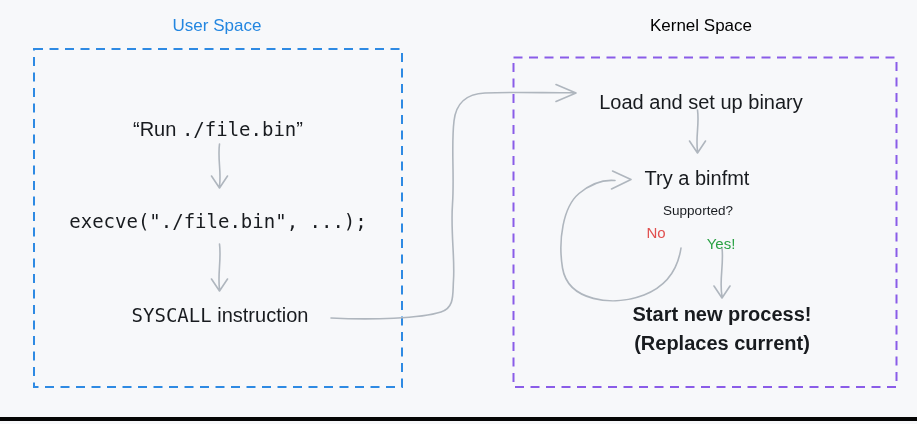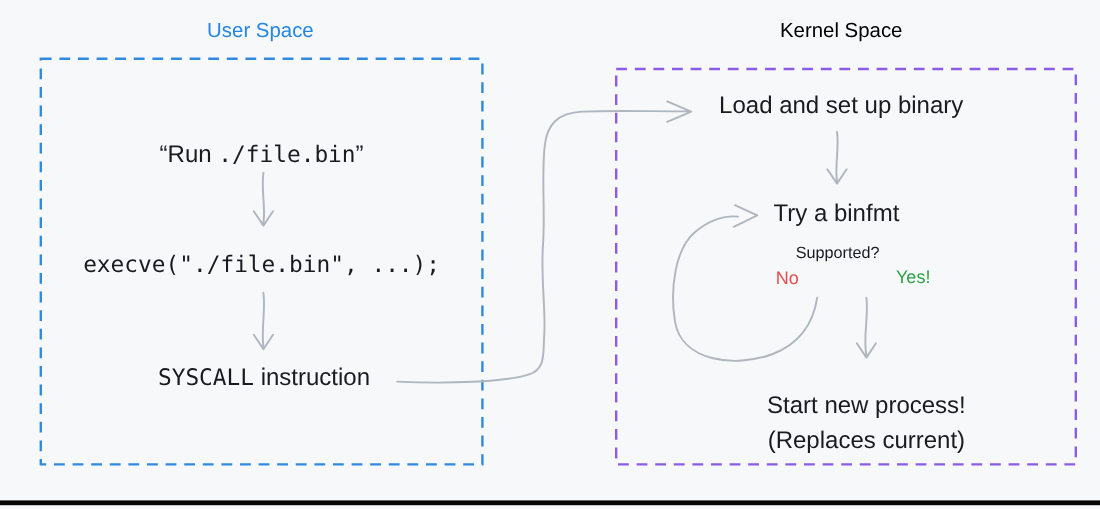--- a/index.html
+++ b/index.html
@@ -71,29 +71,29 @@
   <div class="label box-title user-title" style="left:217px; top:15px;">User Space</div>
 
   <div class="label" style="left:218px; top:117px;"><span>“Run </span><span class="mono">./file.bin</span><span>”</span></div>
 
   <div class="label mono" style="left:218px; top:209px;">execve("./file.bin", ...);</div>
 
   <div class="label" style="left:220px; top:303px;text-align:center;"><span class="mono">SYSCALL</span><span> instruction</span></div>
 
   <div class="label box-title kernel-title" style="left:701px; top:15px;">Kernel Space</div>
 
-  <div class="label" style="left:701px; top:76px;">Load and set up binary</div>
+  <div class="label" style="left:701px; top:90px;">Load and set up binary</div>
 
   <div class="label" style="left:697px; top:166px;">Try a binfmt</div>
 
   <div class="label small" style="left:698px; top:202px;">Supported?</div>
 
   <div class="label choice no-label" style="left:656px; top:223px;">No</div>
 
-  <div class="label choice yes-label" style="left:721px; top:222px;margin-left:40px;">Yes!</div>
+  <div class="label choice yes-label" style="left:721px; top:234px;">Yes!</div>
 
-  <div class="label two-line" style="left:722px; top:324px;">
+  <div class="label two-line" style="left:722px; top:300px;font-weight:bold;">
     <div>Start new process!</div>
     <div>(Replaces current)</div>
   </div>
 
   <div class="bottom-bar"></div>
 </div>
 
 </body></html>

